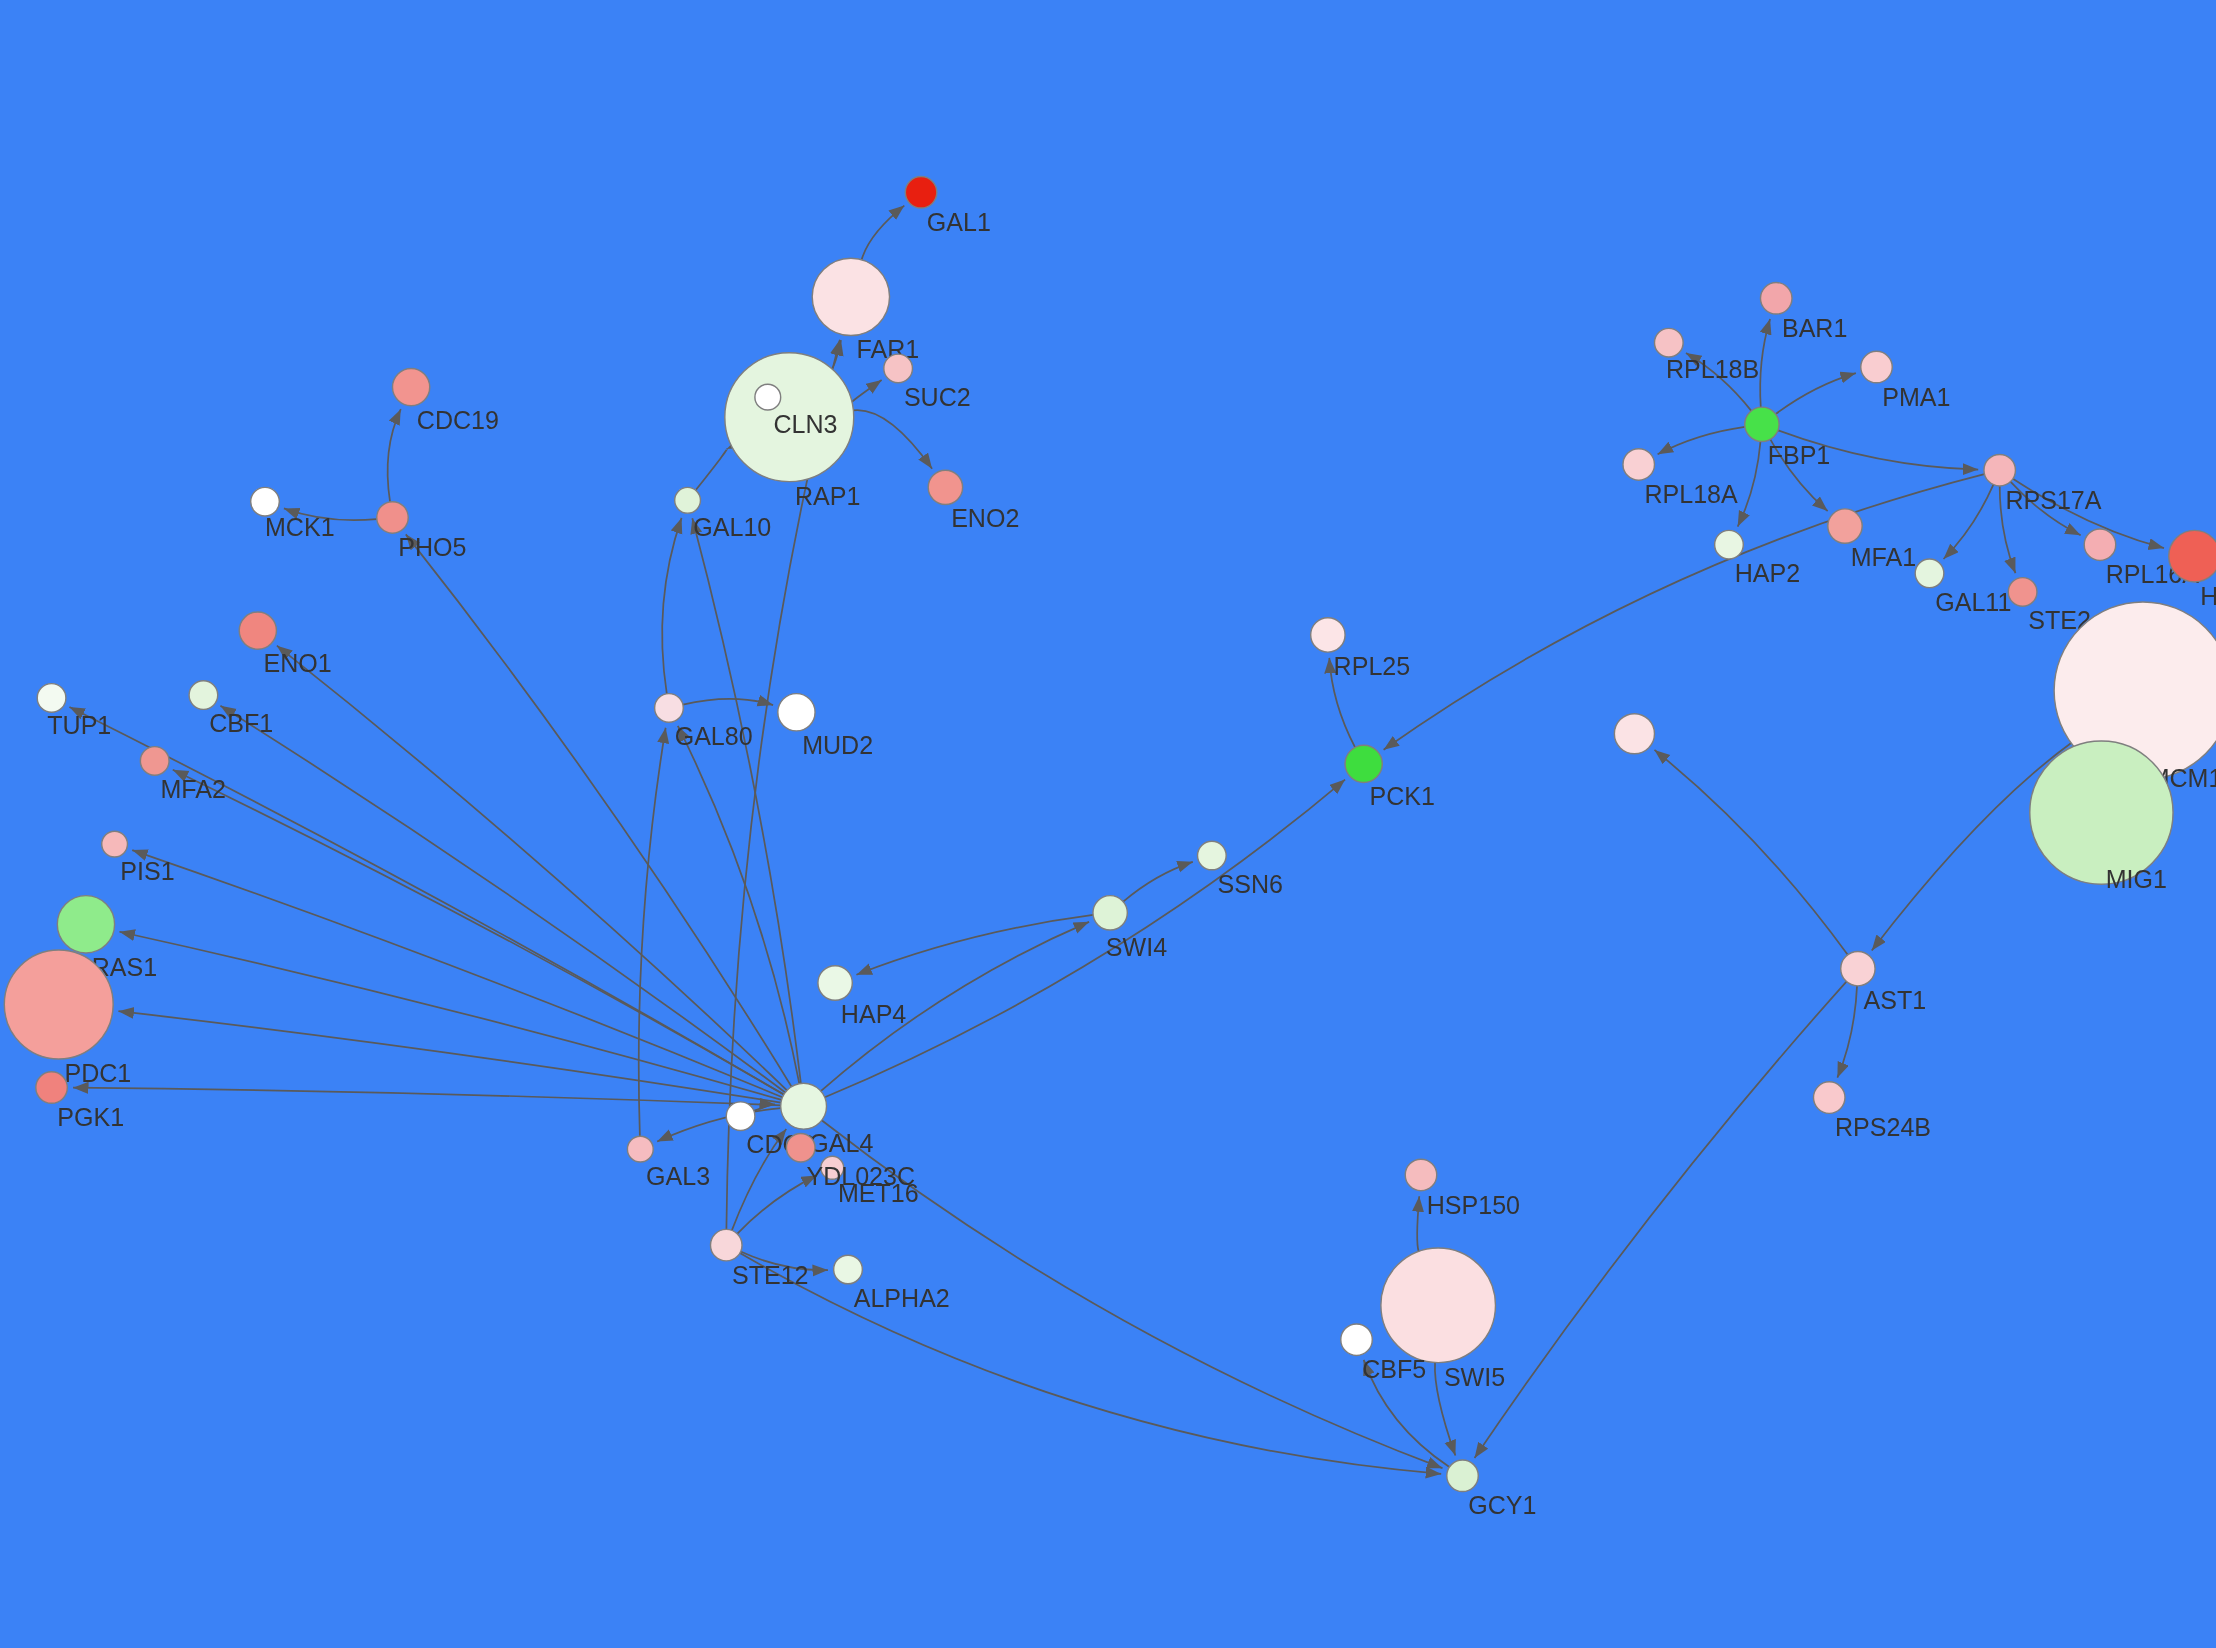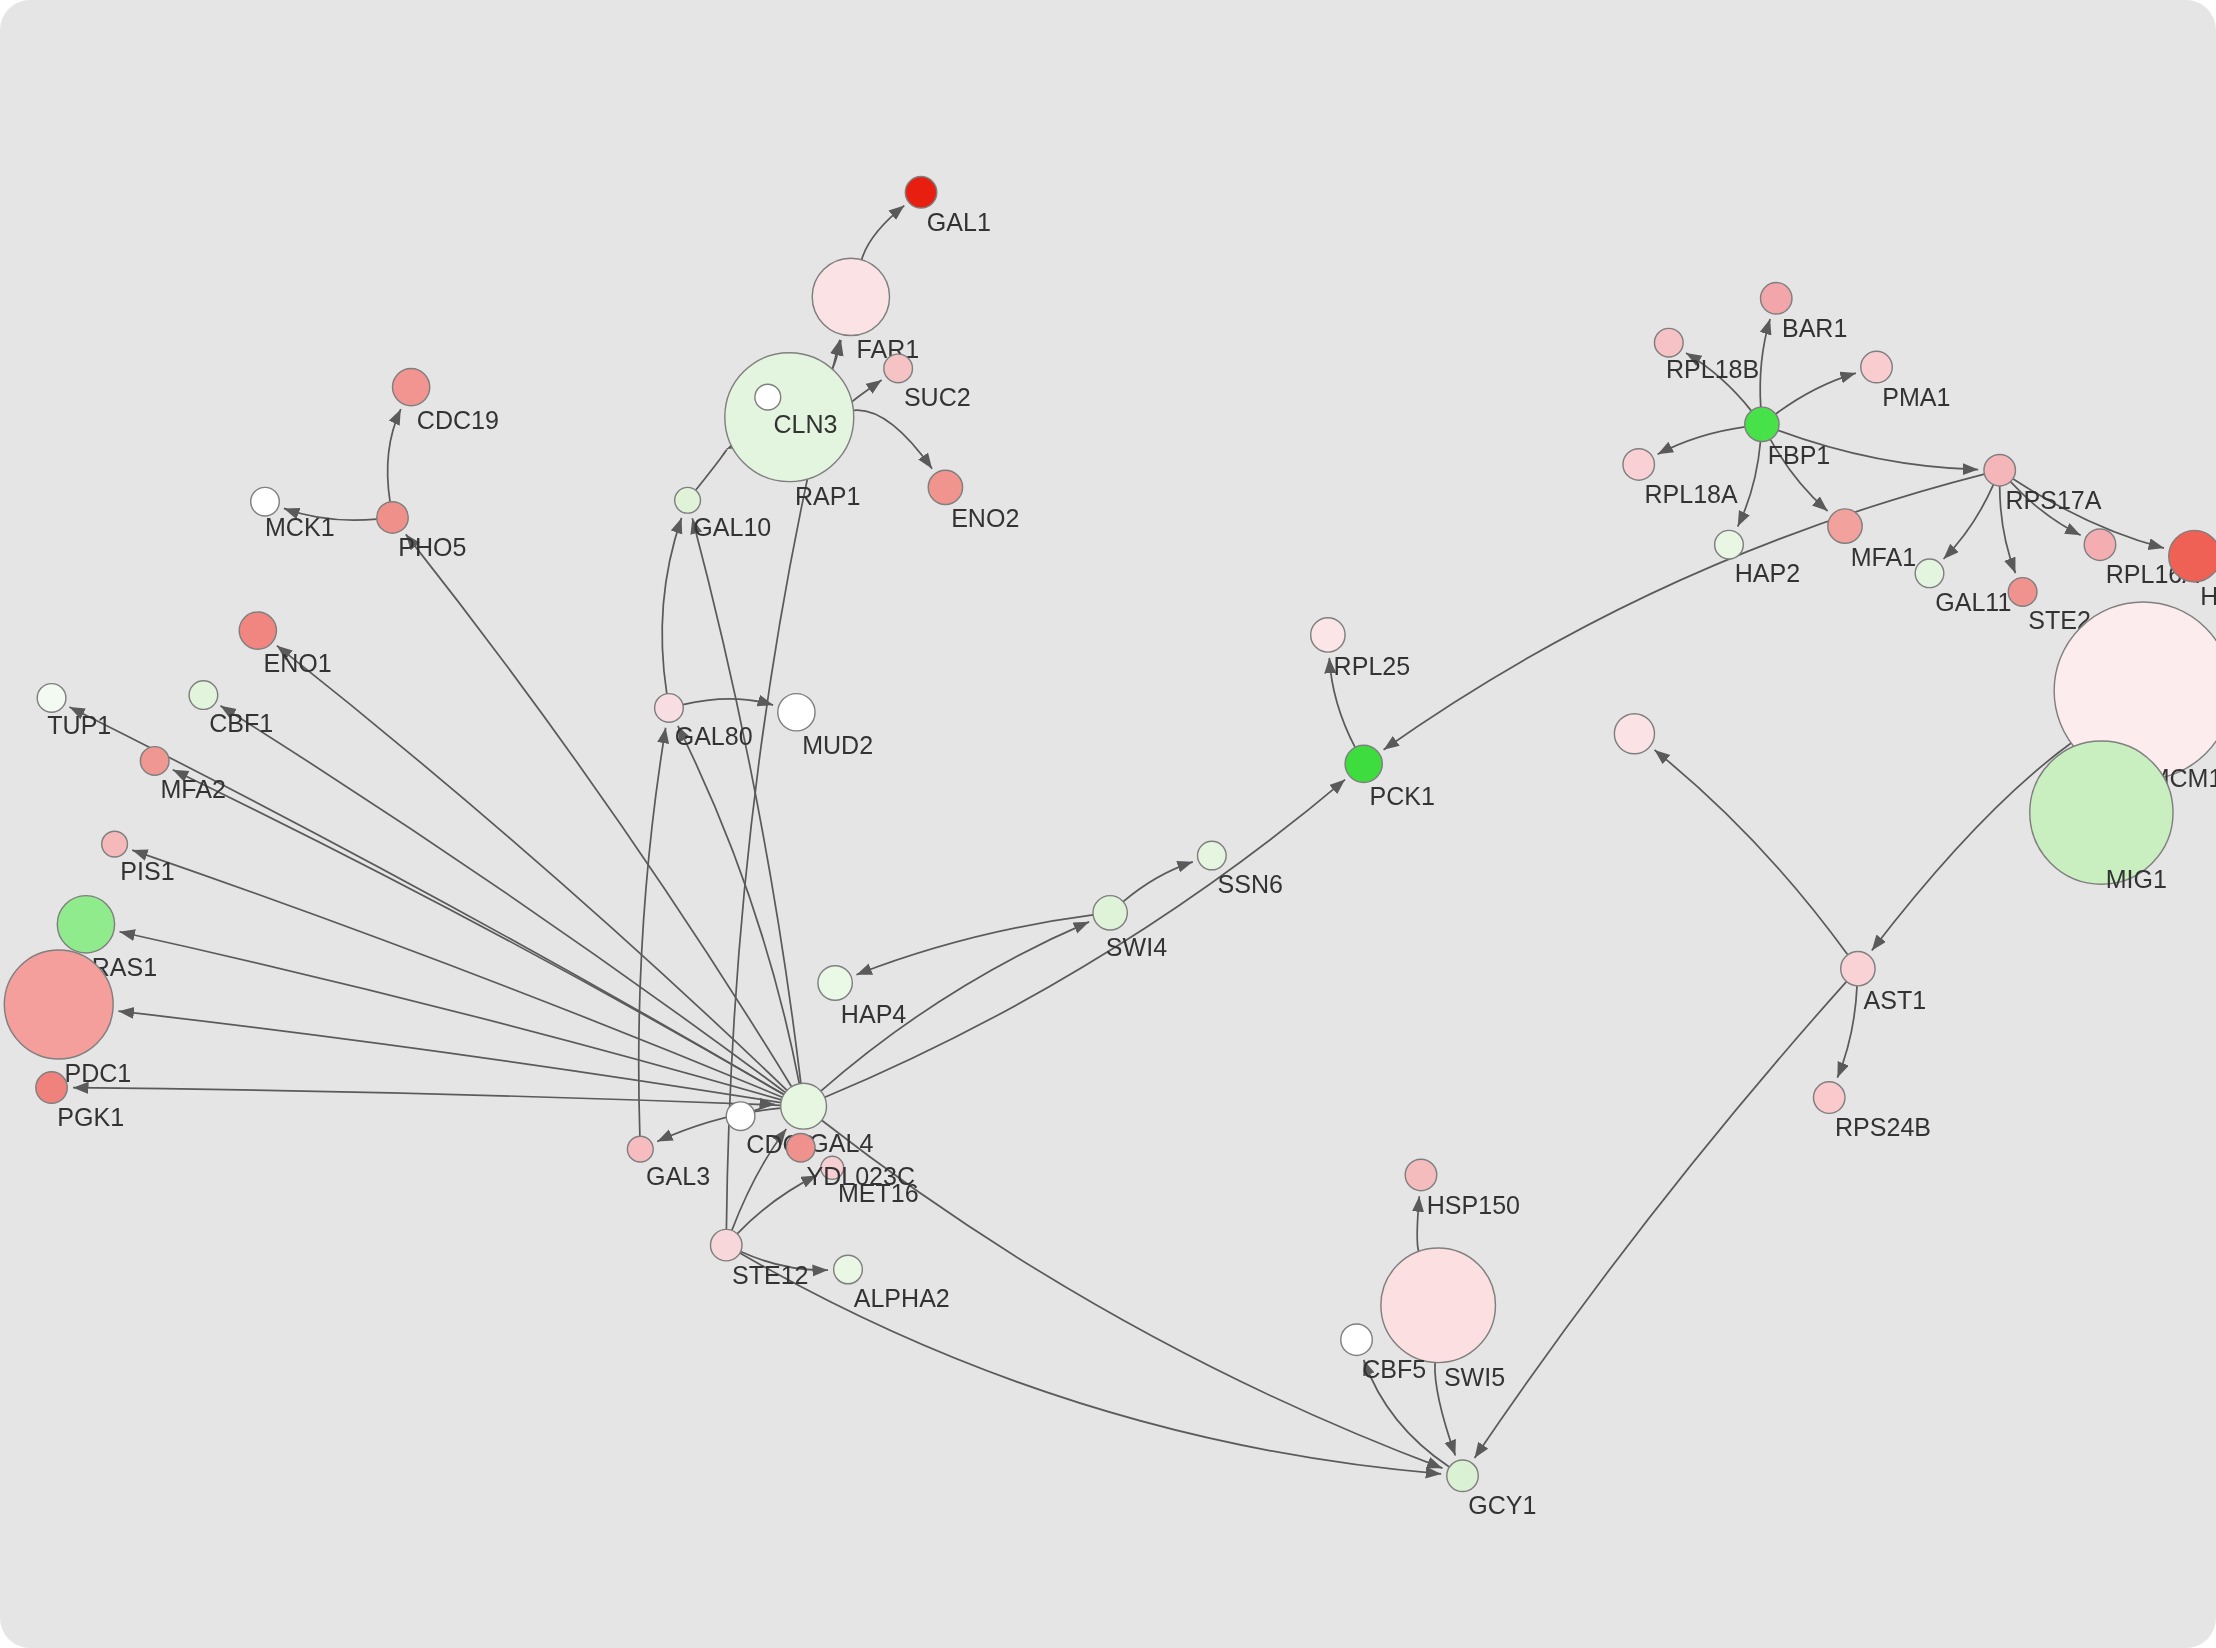--- a/index.html
+++ b/index.html
@@ -3,23 +3,22 @@
 <meta charset="utf-8">
 <style>
   html, body {
     margin: 0;
     padding: 0;
     background: #ffffff;
   }
   #canvas-wrap {
     width: 2216px;
     height: 1648px;
-    background: #e5e5e5;
+    background: #3b82f6;
     overflow: hidden;
-    border-radius: 30px;
   }
   svg {
     display: block;
   }
   .node-circle {
     stroke: #7f7f7f;
     stroke-width: 1;
   }
   .node-label {
     font-family: "Liberation Sans", "DejaVu Sans", sans-serif;

